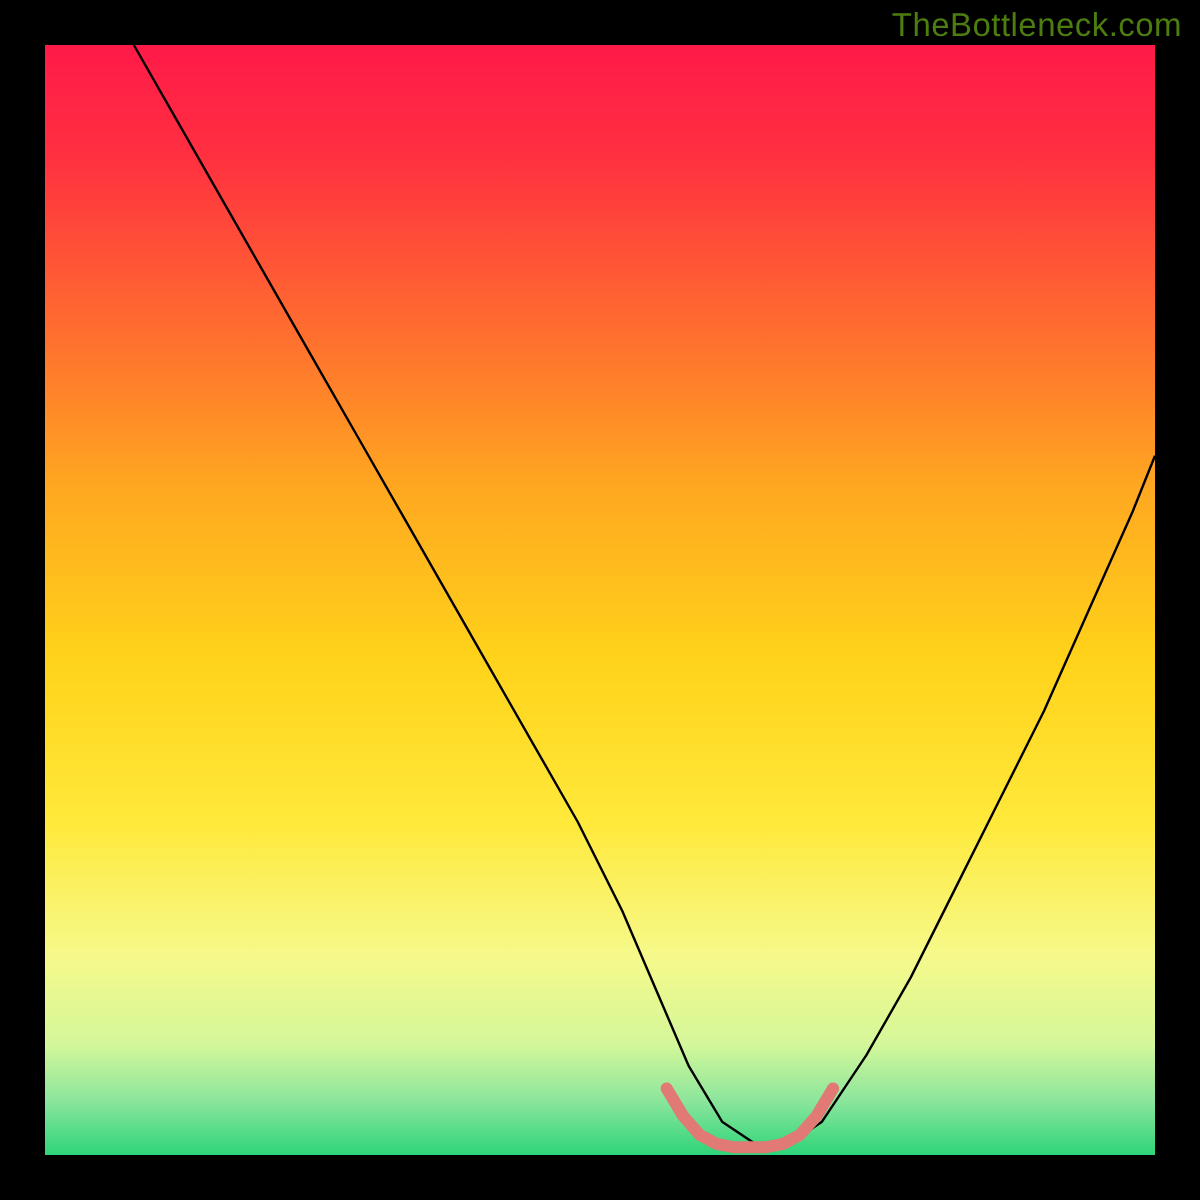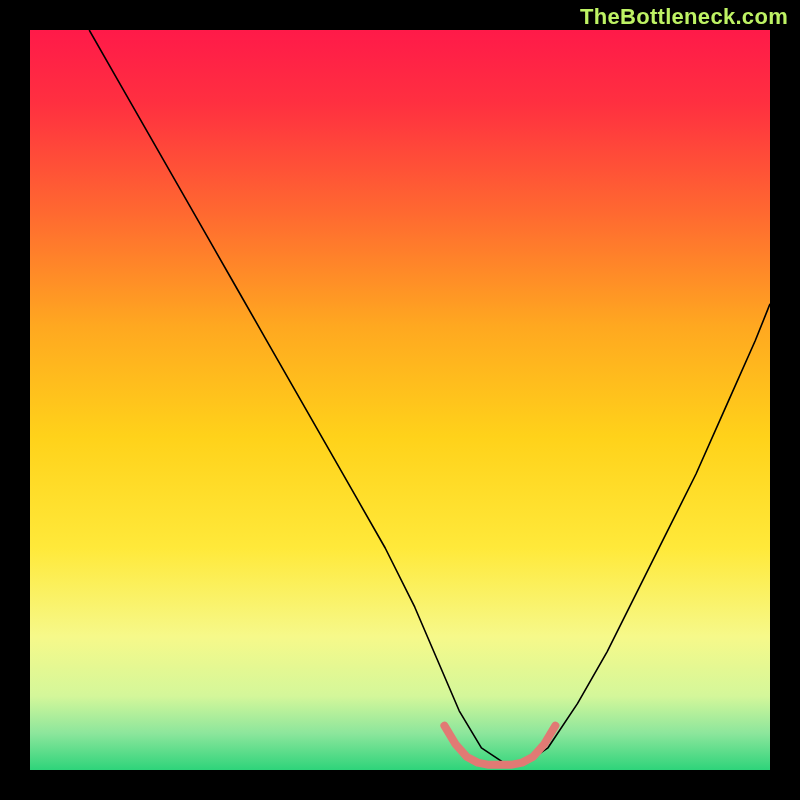--- a/index.html
+++ b/index.html
@@ -14,23 +14,23 @@
   .frame {
     position: relative;
     width: 800px;
     height: 800px;
     background: #000;
   }
   .watermark {
     position: absolute;
     top: 4px;
     right: 12px;
-    color: #bef264;
+    color: #4d7c0f;
     font-size: 22px;
-    font-weight: 700;
+    font-weight: 400;
     letter-spacing: 0.3px;
     z-index: 10;
   }
   .plot {
     position: absolute;
     left: 30px;
     top: 30px;
     width: 740px;
     height: 740px;
   }

